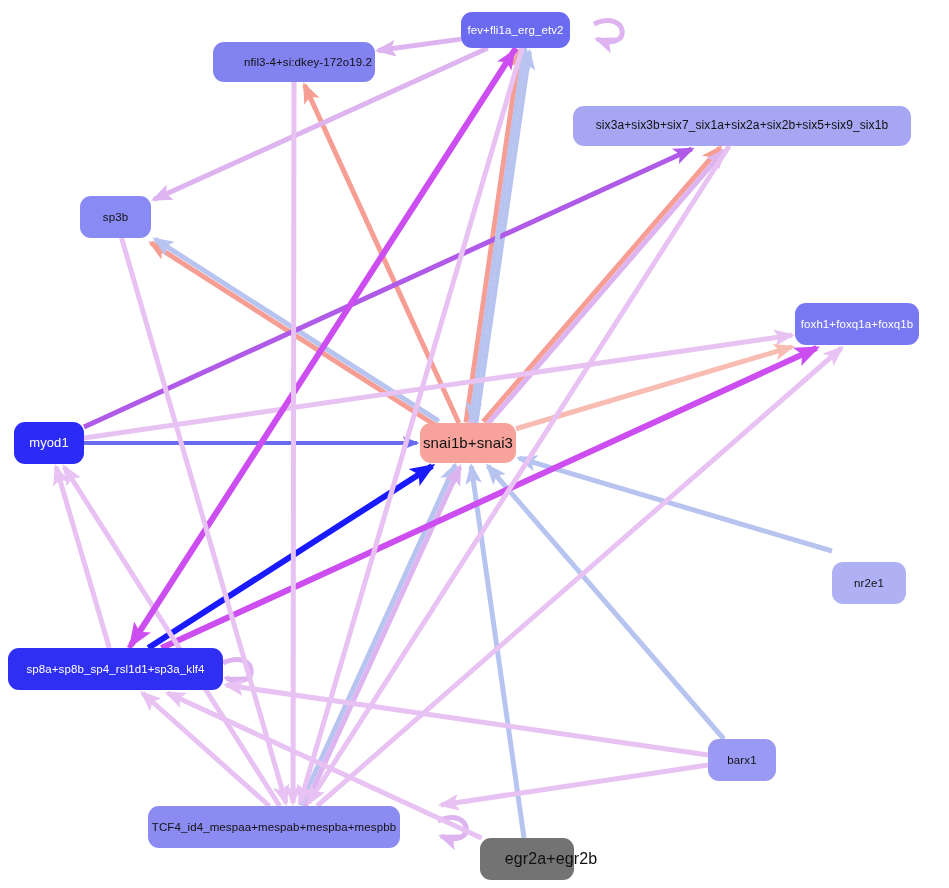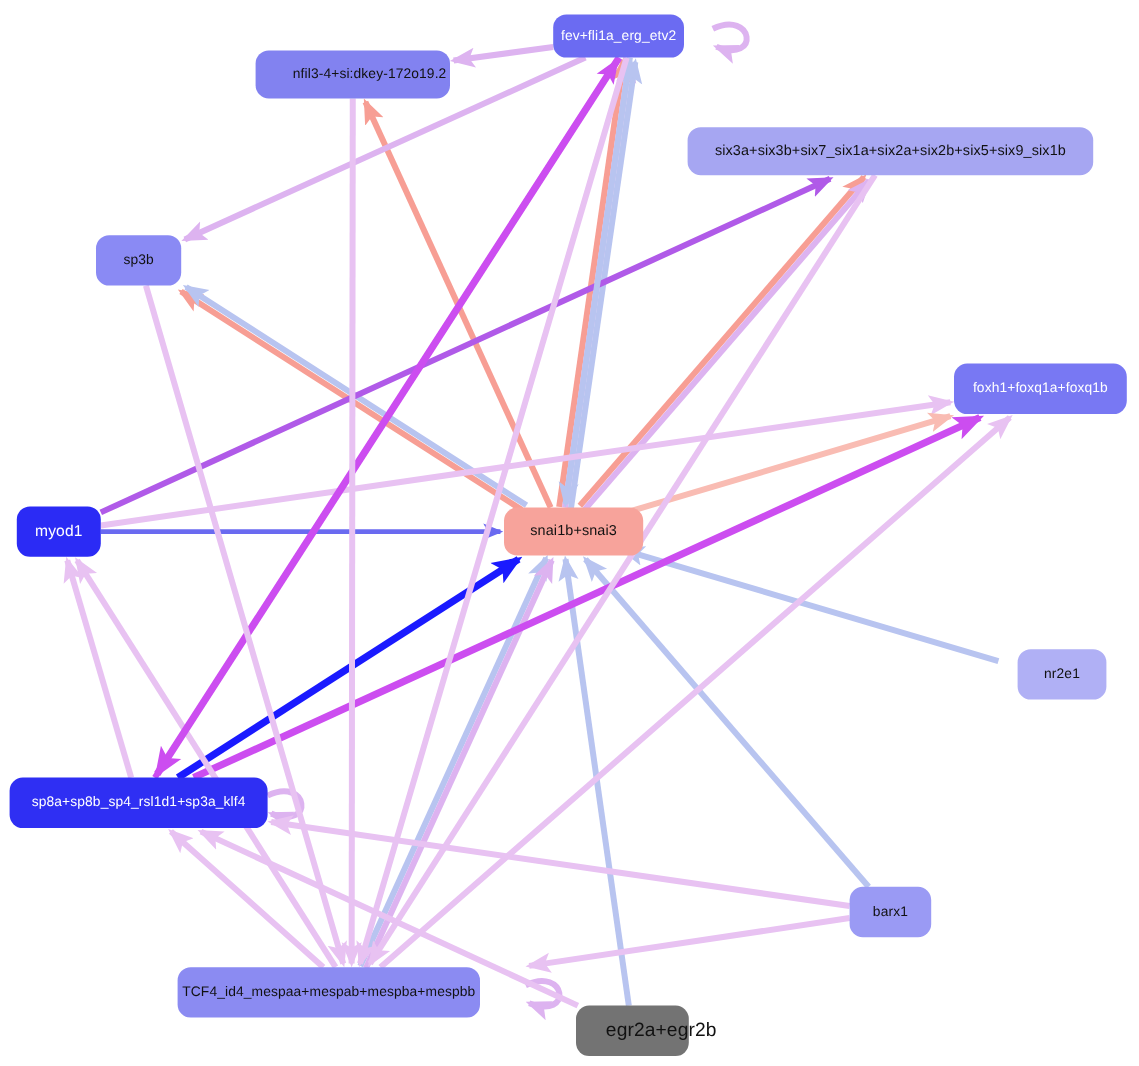--- a/index.html
+++ b/index.html
@@ -123,30 +123,30 @@
       </div>
       <div class="node" style="left: 213px; top: 42px; width: 162px; height: 40px; background: rgb(130, 130, 240); color: rgb(17, 17, 17); font-size: 11.5px; padding-left: 28px;">
         <span class="node-label">nfil3-4+si:dkey-172o19.2</span>
       </div>
       <div class="node" style="left: 573px; top: 106px; width: 338px; height: 40px; background: rgb(166, 166, 242); color: rgb(17, 17, 17); font-size: 12px;">
         <span class="node-label">six3a+six3b+six7_six1a+six2a+six2b+six5+six9_six1b</span>
       </div>
       <div class="node" style="left: 80px; top: 196px; width: 71px; height: 42px; background: rgb(138, 138, 244); color: rgb(17, 17, 17); font-size: 11.5px;">
         <span class="node-label">sp3b</span>
       </div>
-      <div class="node" style="left: 795px; top: 303px; width: 144px; height: 42px; background: rgb(120, 120, 243); color: rgb(255, 255, 255); font-size: 11.5px;">
+      <div class="node" style="left: 795px; top: 303px; width: 124px; height: 42px; background: rgb(120, 120, 243); color: rgb(255, 255, 255); font-size: 11.5px;">
         <span class="node-label">foxh1+foxq1a+foxq1b</span>
       </div>
       <div class="node" style="left: 14px; top: 422px; width: 70px; height: 42px; background: rgb(43, 43, 245); color: rgb(255, 255, 255); font-size: 13px;">
         <span class="node-label">myod1</span>
       </div>
-      <div class="node" style="left: 420px; top: 423px; width: 116px; height: 40px; background: rgb(247, 163, 155); color: rgb(17, 17, 17); font-size: 12px;">
+      <div class="node" style="left: 420px; top: 423px; width: 96px; height: 40px; background: rgb(247, 163, 155); color: rgb(17, 17, 17); font-size: 15px;">
         <span class="node-label">snai1b+snai3</span>
       </div>
-      <div class="node" style="left: 832px; top: 541px; width: 74px; height: 42px; background: rgb(176, 176, 245); color: rgb(17, 17, 17); font-size: 11.5px; margin-left: 16px;">
+      <div class="node" style="left: 832px; top: 562px; width: 74px; height: 42px; background: rgb(176, 176, 245); color: rgb(17, 17, 17); font-size: 11.5px;">
         <span class="node-label">nr2e1</span>
       </div>
       <div class="node" style="left: 8px; top: 648px; width: 215px; height: 42px; background: rgb(47, 47, 243); color: rgb(255, 255, 255); font-size: 11.5px;">
         <span class="node-label">sp8a+sp8b_sp4_rsl1d1+sp3a_klf4</span>
       </div>
       <div class="node" style="left: 708px; top: 739px; width: 68px; height: 42px; background: rgb(154, 154, 244); color: rgb(17, 17, 17); font-size: 11.5px;">
         <span class="node-label">barx1</span>
       </div>
       <div class="node" style="left: 148px; top: 806px; width: 252px; height: 42px; background: rgb(139, 139, 242); color: rgb(17, 17, 17); font-size: 11.5px;">
         <span class="node-label">TCF4_id4_mespaa+mespab+mespba+mespbb</span>

